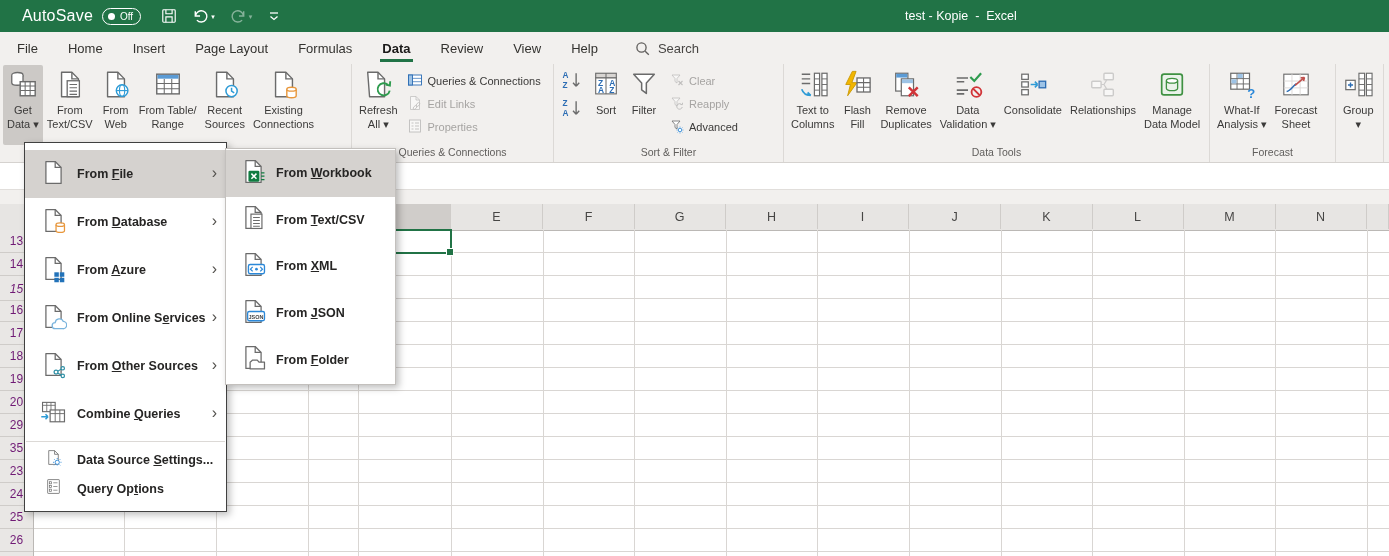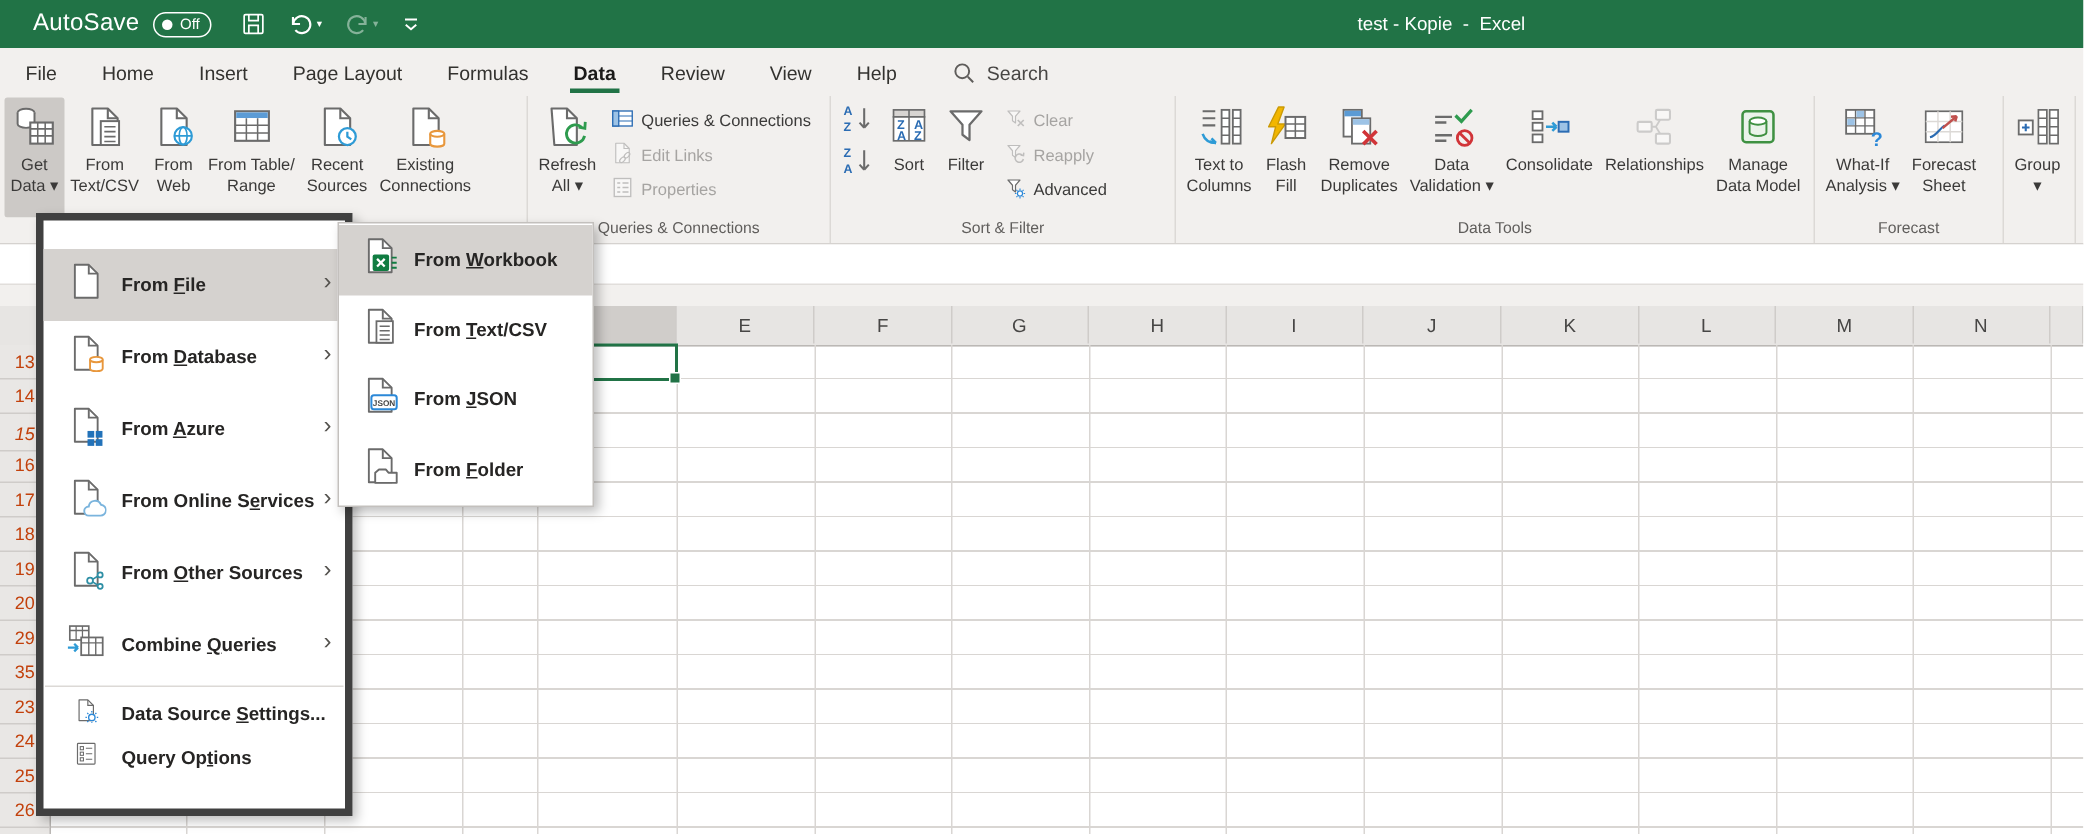--- a/index.html
+++ b/index.html
@@ -62,28 +62,28 @@
   .colhead{position:absolute;top:0;height:25px;box-sizing:border-box;border-right:1px solid #cfccc9;
            display:flex;align-items:center;justify-content:center;font-size:12.5px;color:#474645}
   .colhead.sel{background:#d0cdca}
   .corner{position:absolute;left:0;top:0;width:33px;height:25px;box-sizing:border-box;
           background:#e7e5e3;border-right:1px solid #bbb8b5}
   .grid{position:absolute;left:0;top:26px;right:0;bottom:0;
         background-image:repeating-linear-gradient(to bottom,transparent 0,transparent 22px,#d9d6d3 22px,#d9d6d3 23px)}
   .vline{position:absolute;top:0;bottom:0;width:1px;background:#d9d6d3}
   .rowheads{position:absolute;left:0;top:0;bottom:0;width:33px;background:#e9e7e5;border-right:1px solid #bbb8b5}
   .rowhead{position:absolute;left:0;width:33px;height:23px;box-sizing:border-box;border-bottom:1px solid #cfccc9;
-           display:flex;align-items:center;justify-content:center;font-size:12px;color:#c2410c}
+           display:flex;align-items:center;justify-content:center;font-size:12px;color:#701a75}
   .activecell{position:absolute;left:356px;top:-1px;width:96px;height:25px;box-sizing:border-box;
               border:2px solid #217346;background:transparent;z-index:2}
   .fillhandle{position:absolute;right:-4px;bottom:-4px;width:6px;height:6px;background:#217346;border:1px solid #fff}
 
   
-  .menu{position:absolute;left:24px;top:142px;width:201px;background:#fff;border:5px solid #404040;
-        box-shadow:3px 3px 7px rgba(0,0,0,.25);z-index:30;padding:19px 0}
+  .menu{position:absolute;left:24px;top:142px;width:201px;background:#fff;border:1px solid #404040;
+        box-shadow:3px 3px 7px rgba(0,0,0,.25);z-index:30;padding:7px 0}
   .submenu{position:absolute;left:225px;top:148px;width:169px;background:#fff;border:1px solid #c3c0bd;
         box-shadow:3px 3px 7px rgba(0,0,0,.25);z-index:31;padding:1px 0}
   .mitem{display:flex;align-items:center;position:relative;padding-left:10px;box-sizing:border-box}
   .mitem.large{height:48px}
   .mitem.small{height:29.3px}
   .smitem{height:46.6px}
   .mitem.hl{background:#d5d2cf}
   .micon{width:36px;display:flex;justify-content:center;flex:0 0 auto}
   .micon svg{width:27px;height:29px}
   .mitem.small .micon svg{width:17px;height:17px}
@@ -713,20 +713,32 @@
               <path d="M15.5 16h8M15.5 19.5h8M15.5 23h8M15.5 26.5h8" stroke="#6b6b6b" stroke-width="1.2"></path>
             </svg></span>
         </span>
         <span class="mlabel">From <u>T</u>ext/CSV</span>
       </div>
       <div class="mitem smitem">
         <span class="micon">
           <span class="icn"><svg viewBox="0 0 32 32" xmlns="http://www.w3.org/2000/svg">
               <path d="M7 3h11l7 7v19H7z" fill="#fff" stroke="#6b6b6b" stroke-width="1.5" stroke-linejoin="round"></path>
               <path d="M18 3v7h7" fill="none" stroke="#6b6b6b" stroke-width="1.5"></path>
+              <rect x="10" y="16" width="19" height="11" rx="2" fill="#fff" stroke="#2b88d8" stroke-width="1.6"></rect>
+              <path d="M15 18.8l-2.6 2.7 2.6 2.7M24 18.8l2.6 2.7-2.6 2.7" fill="none" stroke="#2b88d8" stroke-width="1.5"></path>
+              <circle cx="19.5" cy="21.5" r="1.6" fill="#2b88d8"></circle>
+            </svg></span>
+        </span>
+        <span class="mlabel">From <u>X</u>ML</span>
+      </div>
+      <div class="mitem smitem">
+        <span class="micon">
+          <span class="icn"><svg viewBox="0 0 32 32" xmlns="http://www.w3.org/2000/svg">
+              <path d="M7 3h11l7 7v19H7z" fill="#fff" stroke="#6b6b6b" stroke-width="1.5" stroke-linejoin="round"></path>
+              <path d="M18 3v7h7" fill="none" stroke="#6b6b6b" stroke-width="1.5"></path>
               <rect x="9" y="16" width="20" height="11" rx="2" fill="#fff" stroke="#2b88d8" stroke-width="1.6"></rect>
               <text x="19" y="24.6" font-size="6.5" font-weight="bold" fill="#444" text-anchor="middle" font-family="Liberation Sans,sans-serif">JSON</text>
             </svg></span>
         </span>
         <span class="mlabel">From <u>J</u>SON</span>
       </div>
       <div class="mitem smitem">
         <span class="micon">
           <span class="icn"><svg viewBox="0 0 32 32" xmlns="http://www.w3.org/2000/svg">
               <path d="M7 3h11l7 7v19H7z" fill="#fff" stroke="#6b6b6b" stroke-width="1.5" stroke-linejoin="round"></path>

